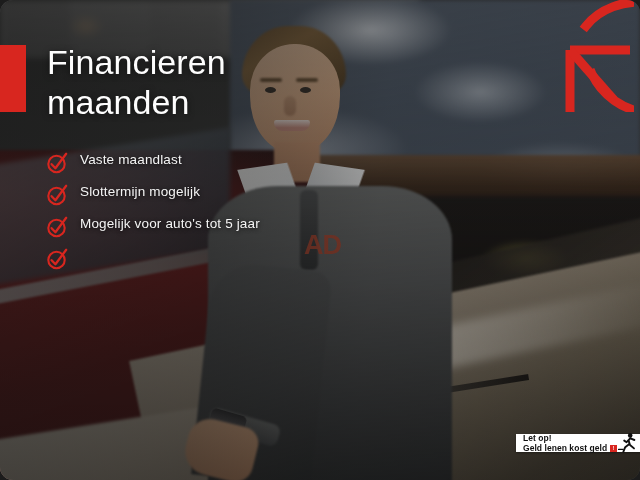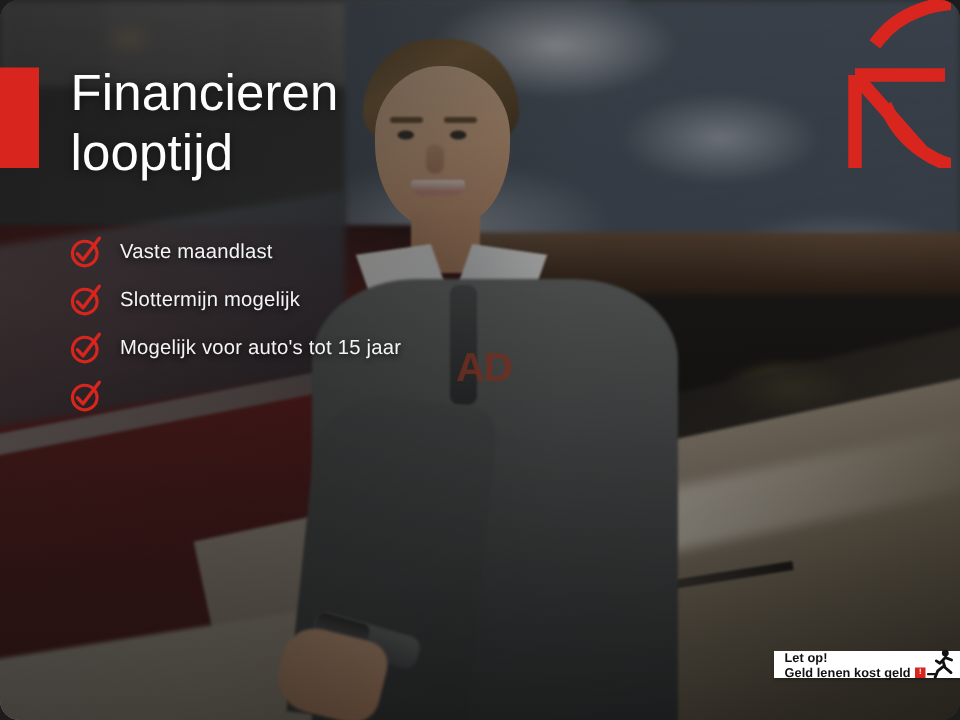--- a/index.html
+++ b/index.html
@@ -196,21 +196,21 @@
     letter-spacing:.1px;
     text-shadow:0 1px 6px rgba(0,0,0,.55);
   }
   .headline .line { display:block; white-space:nowrap; }
 
   .features {
     position:absolute; left:46px; top:152px;
     list-style:none;
   }
   .feature {
-    display:flex; align-items:center;
+    display:flex; 
     height:32px;
   }
   .check-icon { width:22px; height:22px; flex:0 0 22px; margin-right:12px; }
   .check-icon svg { display:block; width:22px; height:22px; overflow:visible; }
   .feature-label {
     color:#f4f4f4;
     font-size:13.5px; line-height:16px; font-weight:400;
     letter-spacing:.15px; white-space:nowrap;
     text-shadow:0 1px 4px rgba(0,0,0,.75);
   }
@@ -290,21 +290,21 @@
       <path d="M34 26 C48 8, 72 1, 92 2" fill="none" stroke="#d8261f" stroke-width="9" stroke-linecap="square"></path>
       <path d="M92 112 C72 110, 50 96, 40 74" fill="none" stroke="#d8261f" stroke-width="9" stroke-linecap="square"></path>
       <path d="M18 50 L18 112" fill="none" stroke="#d8261f" stroke-width="9"></path>
       <path d="M18 50 L78 50" fill="none" stroke="#d8261f" stroke-width="9"></path>
       <path d="M18 50 L62 100" fill="none" stroke="#d8261f" stroke-width="9"></path>
     </svg>
   </div>
 
   <h1 class="headline">
     <span class="line">Financieren</span>
-    <span class="line">looptijd</span>
+    <span class="line">maanden</span>
   </h1>
 
   <ul class="features" id="feature-list">
     <li class="feature">
       <span class="check-icon">
         <svg viewBox="0 0 22 22" xmlns="http://www.w3.org/2000/svg" aria-hidden="true">
           <circle cx="10.5" cy="12" r="8.2" fill="none" stroke="#d8261f" stroke-width="2.1"></circle>
           <path d="M5.6 12.2 L9.4 16.2 L20.2 1.8" fill="none" stroke="#d8261f" stroke-width="2.3" stroke-linecap="round" stroke-linejoin="round"></path>
         </svg>
       </span>
@@ -319,21 +319,21 @@
       </span>
       <span class="feature-label">Slottermijn mogelijk</span>
     </li>
     <li class="feature">
       <span class="check-icon">
         <svg viewBox="0 0 22 22" xmlns="http://www.w3.org/2000/svg" aria-hidden="true">
           <circle cx="10.5" cy="12" r="8.2" fill="none" stroke="#d8261f" stroke-width="2.1"></circle>
           <path d="M5.6 12.2 L9.4 16.2 L20.2 1.8" fill="none" stroke="#d8261f" stroke-width="2.3" stroke-linecap="round" stroke-linejoin="round"></path>
         </svg>
       </span>
-      <span class="feature-label">Mogelijk voor auto's tot 15 jaar</span>
+      <span class="feature-label">Mogelijk voor auto's tot 5 jaar</span>
     </li>
     <li class="feature">
       <span class="check-icon">
         <svg viewBox="0 0 22 22" xmlns="http://www.w3.org/2000/svg" aria-hidden="true">
           <circle cx="10.5" cy="12" r="8.2" fill="none" stroke="#d8261f" stroke-width="2.1"></circle>
           <path d="M5.6 12.2 L9.4 16.2 L20.2 1.8" fill="none" stroke="#d8261f" stroke-width="2.3" stroke-linecap="round" stroke-linejoin="round"></path>
         </svg>
       </span>
     </li>
   </ul>

